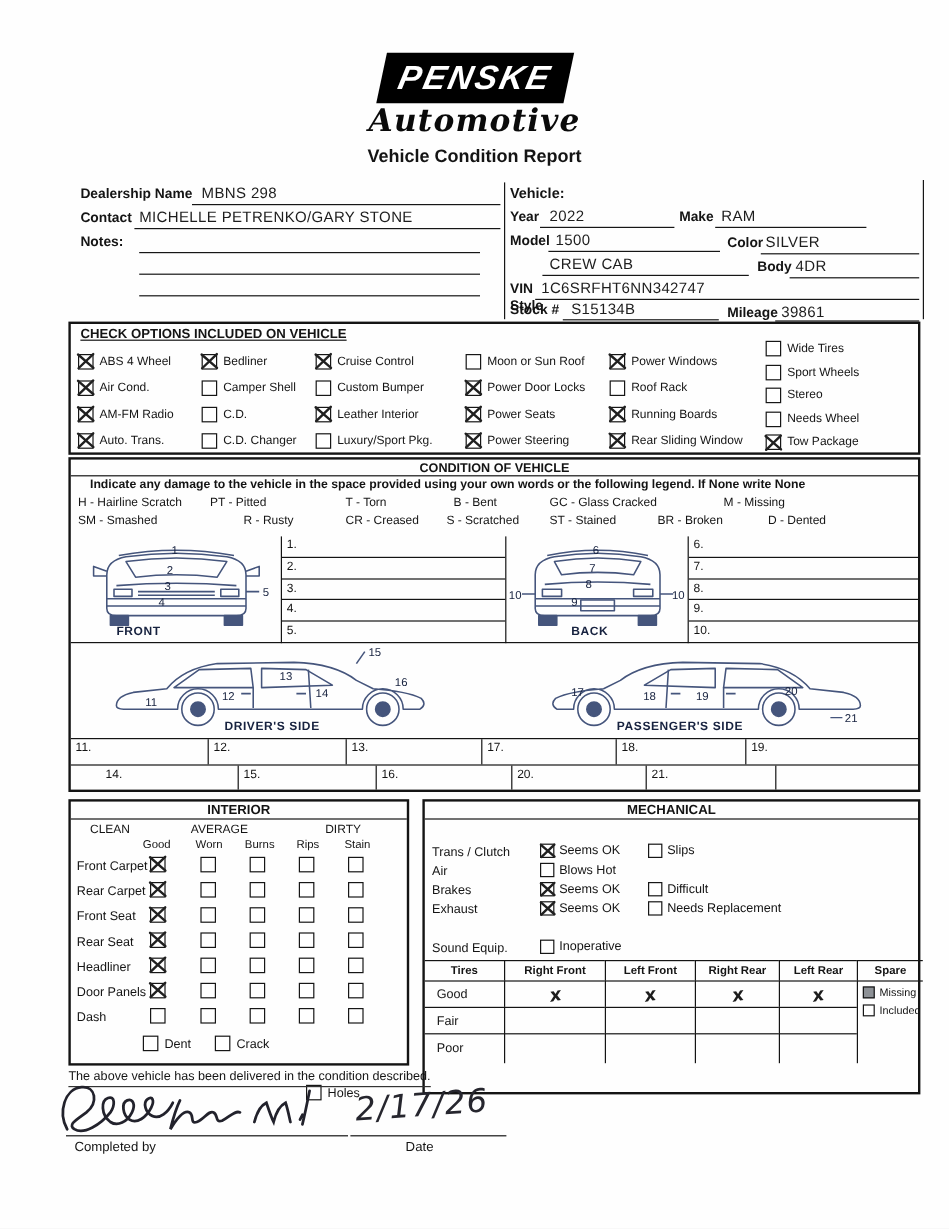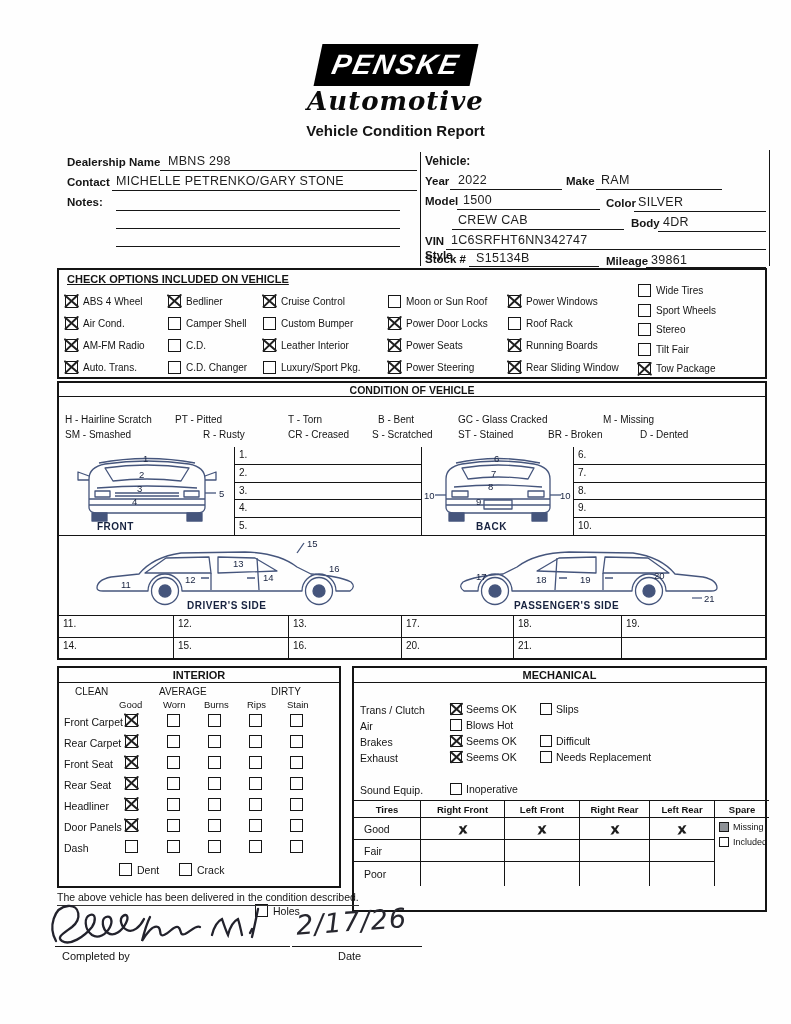--- a/index.html
+++ b/index.html
@@ -57,21 +57,21 @@
   #cellFront { position:absolute; left:0; top:0; width:176px; height:89px; border-right:1.4px solid #141414; }
   #slotsL { position:absolute; left:176px; top:0; width:187px; height:89px; border-right:1.4px solid #141414; }
   #cellBack { position:absolute; left:363px; top:0; width:152px; height:89px; border-right:1.4px solid #141414; }
   #slotsR { position:absolute; left:515px; top:0; width:191px; height:89px; }
   .slot-row { height:17.8px; border-bottom:1.3px solid #141414; font-size:10px; padding:2px 0 0 4px; }
   .slot-row:last-of-type { border-bottom:none; }
   #sideArea { position:absolute; top:153px; left:0; width:706px; height:79px; }
   #svgDriver { position:absolute; left:0; top:0; }
   #svgPassenger { position:absolute; left:343px; top:0; }
   .dmg-row { position:absolute; left:0; width:706px; height:21.5px; border-top:1.4px solid #141414; display:flex; }
-  #dmgRow1 { top:232px; } #dmgRow2 { top:253.5px; }
+  #dmgRow1 { top:232px; } #dmgRow2 { top:253.5px;padding-left:25px; }
   .dmg-cell { border-right:1.4px solid #141414; font-size:10px; padding:2px 0 0 4px; }
   .dmg-cell:nth-child(1){width:115px;} .dmg-cell:nth-child(2){width:115px;} .dmg-cell:nth-child(3){width:113px;}
   .dmg-cell:nth-child(4){width:112px;} .dmg-cell:nth-child(5){width:108px;} .dmg-cell:nth-child(6){flex:1; border-right:none;}
   .diag-cap { position:absolute; font-size:10px; font-weight:bold; color:#17223f; letter-spacing:0.5px; }
   svg text { font-family:"Liberation Sans",sans-serif; font-size:9.5px; fill:#17223f; }
 
   
   #interiorBox { position:absolute; left:57px; top:666px; width:284px; height:222px; border:2px solid #141414; }
   .box-head { height:15px; border-bottom:1.5px solid #141414; text-align:center; font-weight:bold; font-size:11px; line-height:15px; }
   .int-group { position:absolute; font-size:10px; top:18px; }
@@ -301,33 +301,34 @@
           <span class="opt-label">Sport Wheels</span>
         </div>
 
         <div class="opt-item">
           <span class="cb"></span>
           <span class="opt-label">Stereo</span>
         </div>
 
         <div class="opt-item">
           <span class="cb"></span>
-          <span class="opt-label">Tilt Fair</span>
+          <span class="opt-label">Needs Wheel</span>
         </div>
 
         <div class="opt-item">
           <span class="cb checked"></span>
           <span class="opt-label">Tow Package</span>
         </div>
 
     </div>
   </div>
 
   <div id="conditionBox">
     <div id="condHeader">CONDITION OF VEHICLE</div>
+    <div id="condInstr">Indicate any damage to the vehicle in the space provided using your own words or the following legend. If None write None</div>
     <div class="legend-row" id="legend1">
 
         <span class="legend-item">H - Hairline Scratch</span>
 
         <span class="legend-item">PT - Pitted</span>
 
         <span class="legend-item">T - Torn</span>
 
         <span class="legend-item">B - Bent</span>
 

